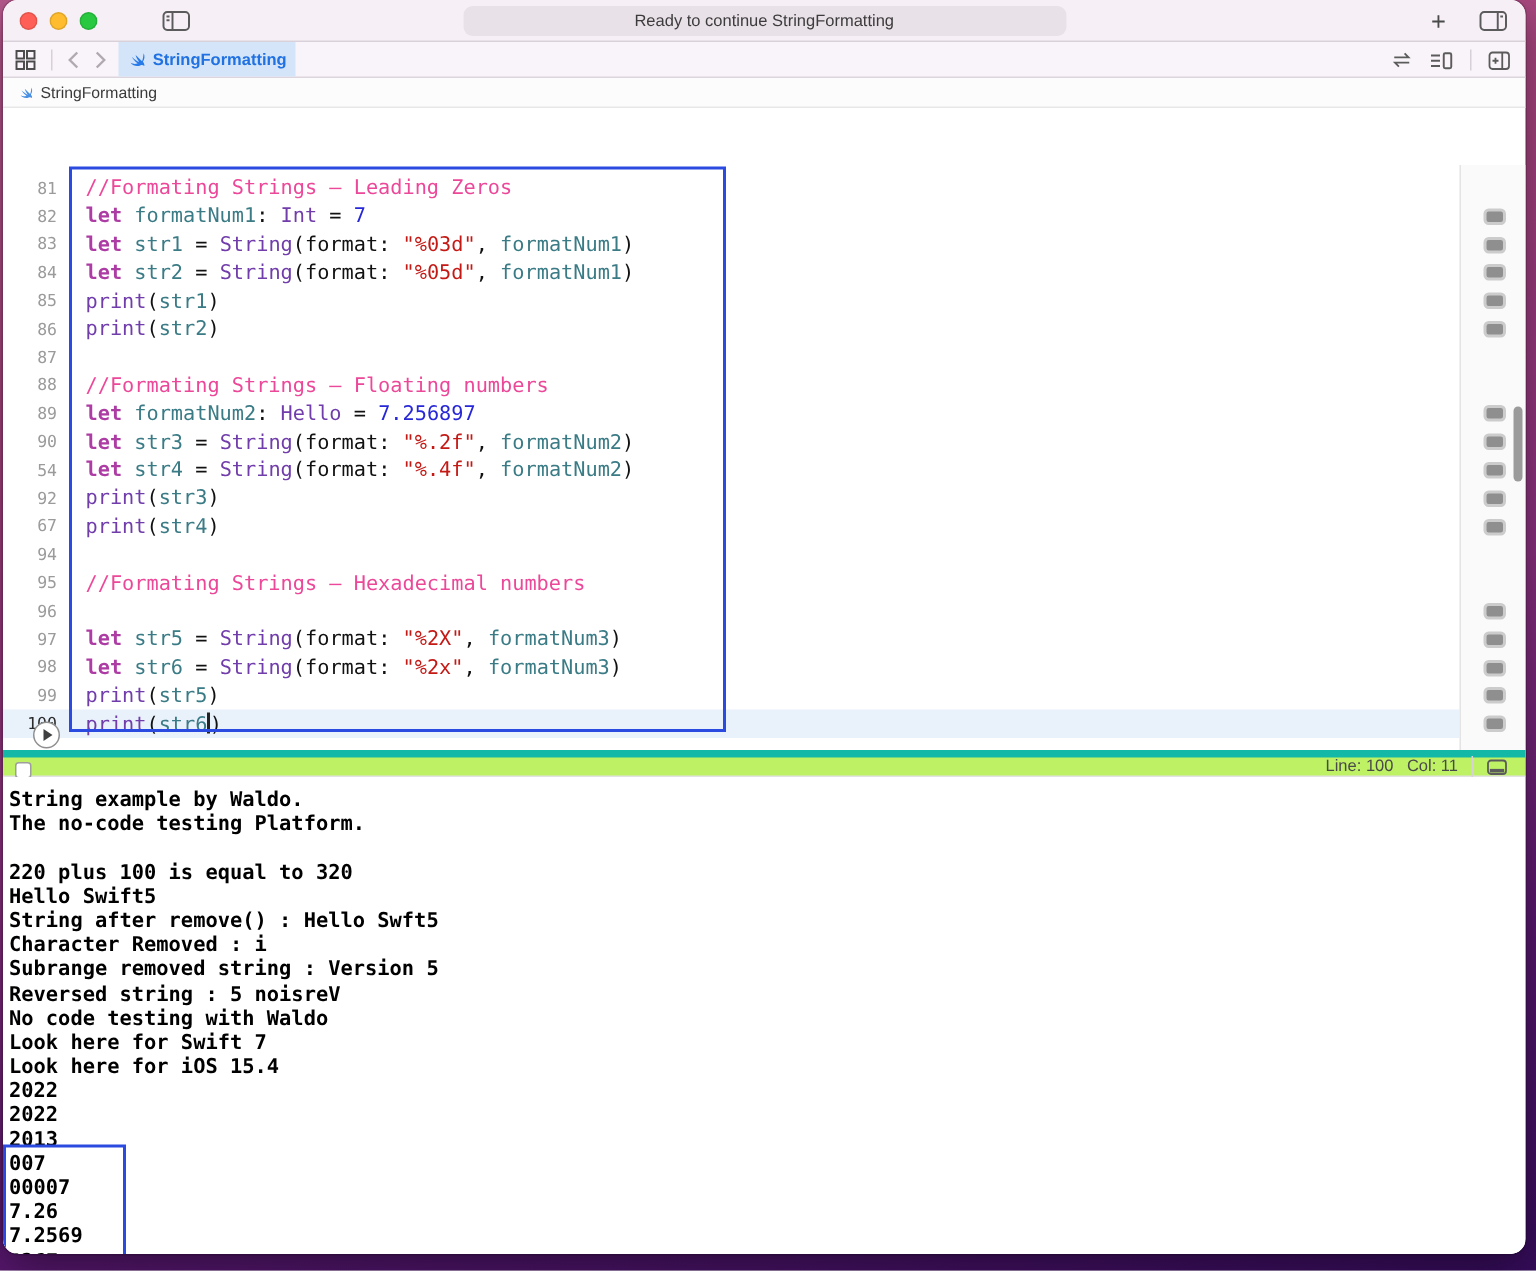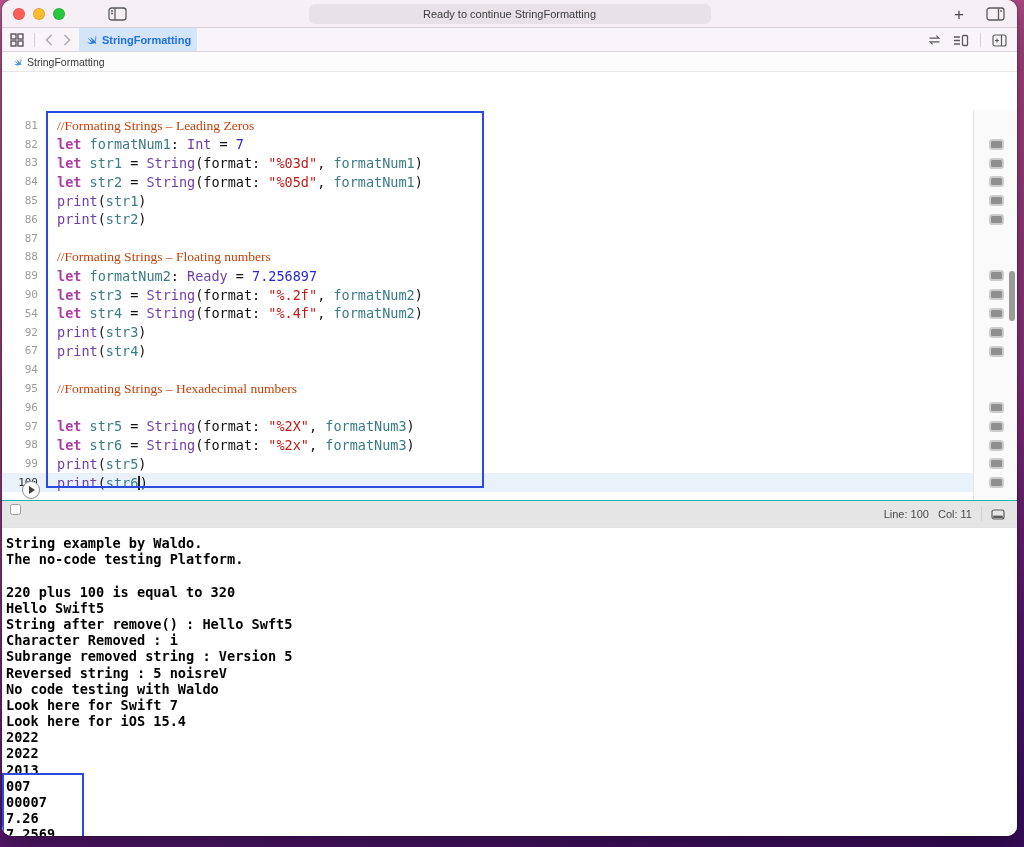--- a/index.html
+++ b/index.html
@@ -51,21 +51,21 @@
   
   .editor { height:390px; position:relative; background:#fff; flex:none; overflow:hidden;
     font-family:"DejaVu Sans Mono", monospace;margin-top:38px; }
   .code-scroll { position:absolute; left:0; top:0; right:44px; bottom:0; padding-top:6px; }
   .code-row { display:flex; height:18.8px; align-items:center; }
   .code-row.current { background:#e9f1fb; }
   .gutter-num { width:42px; flex:none; text-align:right; padding-right:6px;
     font-size:11px; color:#9b9b9b; }
   .code-row.current .gutter-num { color:#2b2b2b; }
   .code-text { padding-left:13px; font-size:13.5px; white-space:pre; color:#111; }
-  .tok-c { color:#c2410c;font-family:Liberation Serif, serif; }
+  .tok-c { color:#ec4899; }
   .tok-k { color:#ad3da4; font-weight:700; }
   .tok-v { color:#3a7b85; }
   .tok-t { color:#703daa; }
   .tok-n { color:#2727d8; }
   .tok-s { color:#c41a16; }
   .tok-p { color:#111; }
   .caret { display:inline-block; width:1.5px; height:14px; background:#222; vertical-align:-2px; }
   .annot { position:absolute; border:2px solid #2b4be0; pointer-events:none; }
   .annot.code-box { left:44px; top:1px; width:438px; height:377px; }
   .results-gutter { position:absolute; right:0; top:0; bottom:0; width:44px;
@@ -73,21 +73,21 @@
   .result-btn { position:absolute; left:15px; width:15px; height:11px;
     background:#8f8f8f; border:2px solid #cccccc; border-radius:3.5px; cursor:pointer; }
   .scroll-thumb { position:absolute; right:2px; top:161px; width:6px; height:50px;
     border-radius:3px; background:#9b9b9b; }
   .play-btn { position:absolute; left:20px; top:371px; width:18px; height:18px;
     border:1px solid #8f8f8f; border-radius:50%; background:#fff;
     display:flex; align-items:center; justify-content:center; }
   .play-glyph { width:0; height:0; border-left:6px solid #3f3f3f;
     border-top:4px solid transparent; border-bottom:4px solid transparent; margin-left:2px; }
   
-  .statusbar { height:28px; background:#e5e5e5; border-top:1px solid #14b8a6; border-bottom:1px solid #e2e2e2;
+  .statusbar { height:18px; background:#bef264; border-top:5px solid #14b8a6; border-bottom:1px solid #e2e2e2;
     display:flex; align-items:center; flex:none; position:relative; font-size:11px; color:#4a4a4a; }
   .stop-check { position:absolute; left:8px; top:3px; width:11px; height:11px;
     border:1px solid #9e9e9e; border-radius:2.5px; background:#fff; }
   .statusbar-right { position:absolute; right:12px; top:0; height:100%; display:flex; align-items:center; gap:9px; }
   
   .console { flex:1; background:#fff; position:relative;
     font-family:"DejaVu Sans Mono", monospace; font-weight:700; font-size:13.6px;
     color:#000; padding:7px 0 0 4px; }
   .console-line { height:16.2px; line-height:16.2px; white-space:pre; }
   .annot.console-box { left:0; top:245px; width:82px; height:98px; }
@@ -222,21 +222,21 @@
         <div class="code-row">
           <div class="gutter-num">87</div>
           <div class="code-text"></div>
         </div>
         <div class="code-row">
           <div class="gutter-num">88</div>
           <div class="code-text"><span class="tok-c">//Formating Strings – Floating numbers</span></div>
         </div>
         <div class="code-row">
           <div class="gutter-num">89</div>
-          <div class="code-text"><span class="tok-k">let </span><span class="tok-v">formatNum2</span><span class="tok-p">: </span><span class="tok-t">Ready</span><span class="tok-p"> = </span><span class="tok-n">7.256897</span></div>
+          <div class="code-text"><span class="tok-k">let </span><span class="tok-v">formatNum2</span><span class="tok-p">: </span><span class="tok-t">Hello</span><span class="tok-p"> = </span><span class="tok-n">7.256897</span></div>
         </div>
         <div class="code-row">
           <div class="gutter-num">90</div>
           <div class="code-text"><span class="tok-k">let </span><span class="tok-v">str3</span><span class="tok-p"> = </span><span class="tok-t">String</span><span class="tok-p">(format: </span><span class="tok-s">"%.2f"</span><span class="tok-p">, </span><span class="tok-v">formatNum2</span><span class="tok-p">)</span></div>
         </div>
         <div class="code-row">
           <div class="gutter-num">54</div>
           <div class="code-text"><span class="tok-k">let </span><span class="tok-v">str4</span><span class="tok-p"> = </span><span class="tok-t">String</span><span class="tok-p">(format: </span><span class="tok-s">"%.4f"</span><span class="tok-p">, </span><span class="tok-v">formatNum2</span><span class="tok-p">)</span></div>
         </div>
         <div class="code-row">

